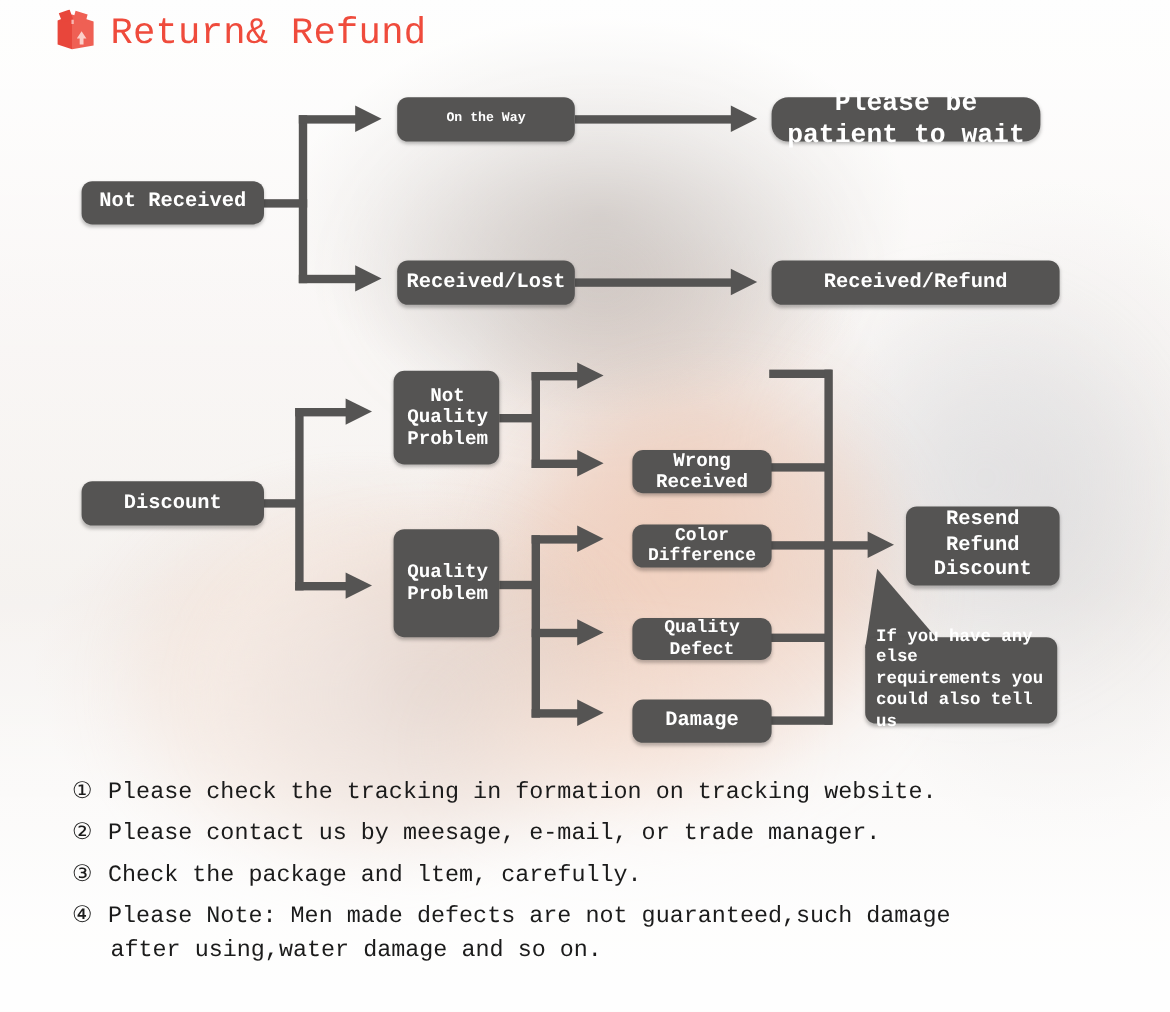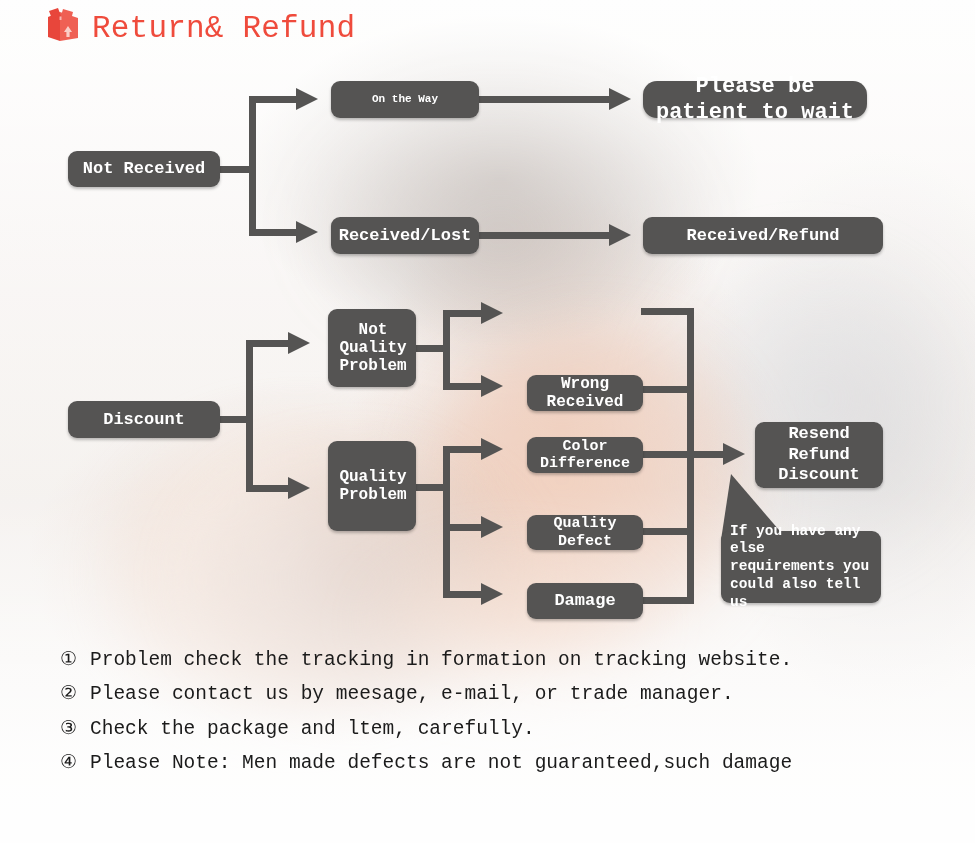--- a/index.html
+++ b/index.html
@@ -302,31 +302,32 @@
       <polygon points="10,0 58,56 58,66 0,66" fill="#555453"></polygon>
     </svg>
     <div class="node" id="node-note">If you have any else
 requirements you
 could also tell us</div>
   </div>
 
   <div id="notes">
     <div class="note-row">
       <span class="note-marker">①</span>
-      <span class="note-text">Problem check the tracking in formation on tracking website.</span>
+      <span class="note-text">Please check the tracking in formation on tracking website.</span>
     </div>
     <div class="note-row">
       <span class="note-marker">②</span>
       <span class="note-text">Please contact us by meesage, e-mail, or trade manager.</span>
     </div>
     <div class="note-row">
       <span class="note-marker">③</span>
       <span class="note-text">Check the package and ltem, carefully.</span>
     </div>
     <div class="note-row">
       <span class="note-marker">④</span>
       <span class="note-text">
         <span>Please Note: Men made defects  are not guaranteed,such damage</span>
+        <span class="cont">after using,water damage and so on.</span>
       </span>
     </div>
   </div>
 
 </div>
 
 </body></html>

